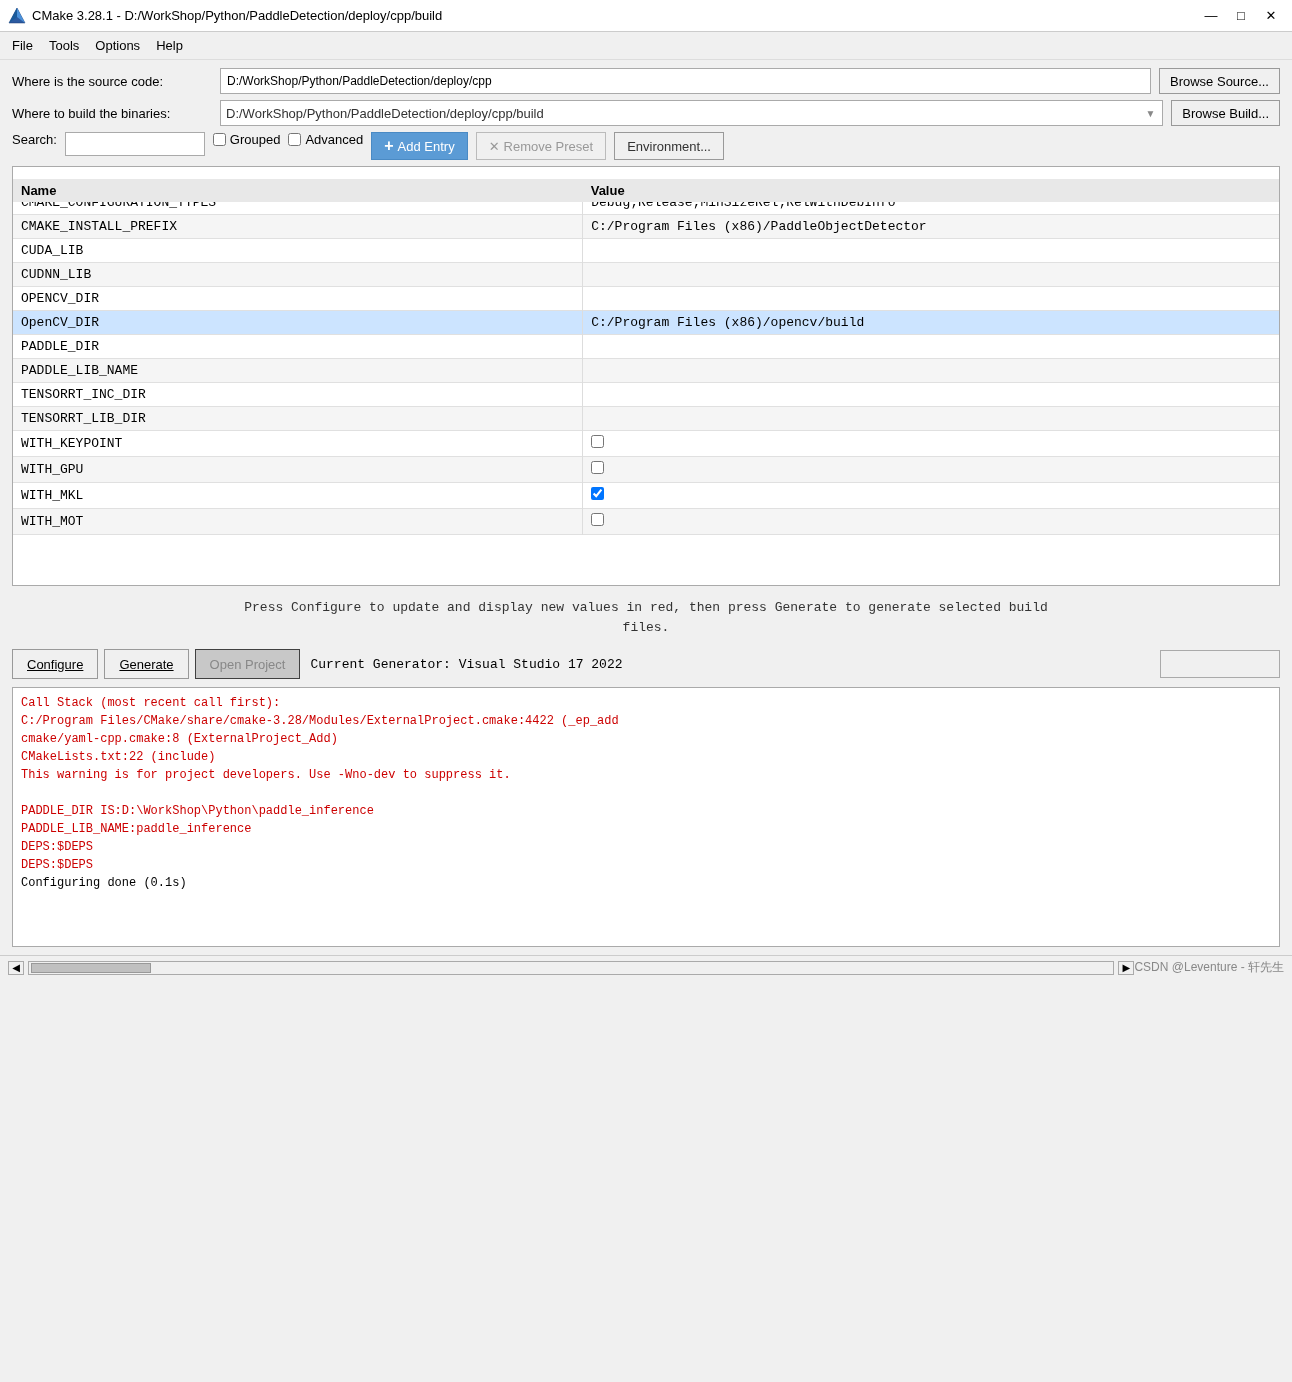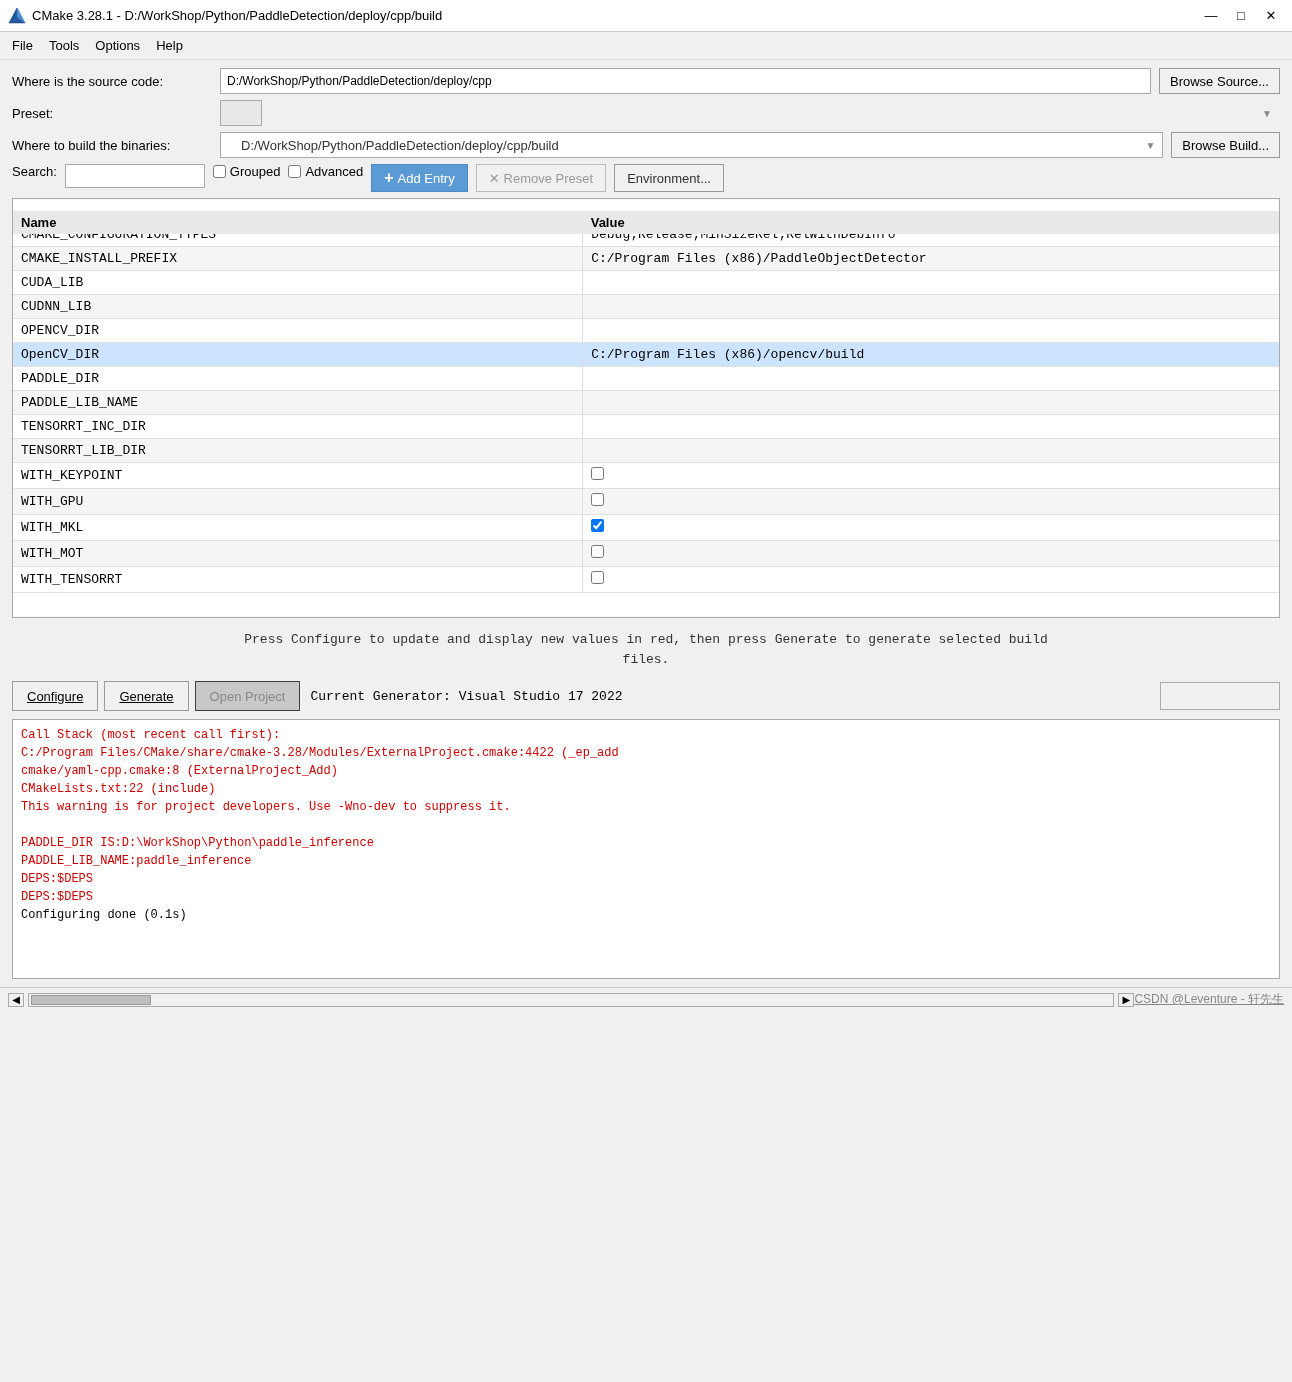--- a/index.html
+++ b/index.html
@@ -83,21 +83,21 @@
       height: 26px;
       border: 1px solid #aaa;
       padding: 2px 6px;
       font-size: 12px;
       background: white;
     }
     .form-select {
       flex: 1;
       height: 26px;
       border: 1px solid #aaa;
-      padding: 2px 20px;
+      padding: 2px 5px;
       font-size: 13px;
       background: #e8e8e8;
       color: #888;
       appearance: none;
       -webkit-appearance: none;
       position: relative;
     }
     .select-wrapper {
       flex: 1;
       position: relative;
@@ -311,21 +311,20 @@
       top: 1px;
       width: 120px;
       height: 10px;
       background: #c0c0c0;
       border: 1px solid #999;
     }
     .watermark {
       font-size: 12px;
       color: #888;
       white-space: nowrap;
-      text-decoration: underline;
     }
 
     
     .cmake-icon {
       display: inline-block;
       width: 18px;
       height: 18px;
     }
   </style>
 </head>
@@ -355,26 +354,20 @@
 </div>
 
 <div class="main-content">
 
   <div class="form-row">
     <label class="form-label">Where is the source code:</label>
     <input class="form-input" type="text" value="D:/WorkShop/Python/PaddleDetection/deploy/cpp" style="">
     <button class="browse-btn">Browse Source...</button>
   </div>
 
-  <div class="form-row">
-    <label class="form-label">Preset:</label>
-    <div class="select-wrapper">
-      <select class="form-select"><option><custom></custom></option></select>
-    </div>
-  </div>
 
   <div class="form-row">
     <label class="form-label">Where to build the binaries:</label>
     <div class="select-wrapper" style="flex:1;">
       <select class="form-select" style="width:100%; background:white; color:#333;"><option>D:/WorkShop/Python/PaddleDetection/deploy/cpp/build</option></select>
     </div>
     <button class="browse-btn">Browse Build...</button>
   </div>
 
   <div class="toolbar-row">
@@ -458,24 +451,20 @@
             <td><input type="checkbox" style=""></td>
           </tr>
           <tr>
             <td>WITH_MKL</td>
             <td><input type="checkbox" checked="" style=""></td>
           </tr>
           <tr>
             <td>WITH_MOT</td>
             <td><input type="checkbox" style=""></td>
           </tr>
-          <tr>
-            <td>WITH_TENSORRT</td>
-            <td><input type="checkbox" style=""></td>
-          </tr>
         </tbody>
     </table>
   </div>
 
   <div class="info-text">
     <span>Press Configure to update and display new values in red, then press Generate to generate selected build</span><br>
     <span>files.</span>
   </div>
 
   <div class="bottom-buttons">

